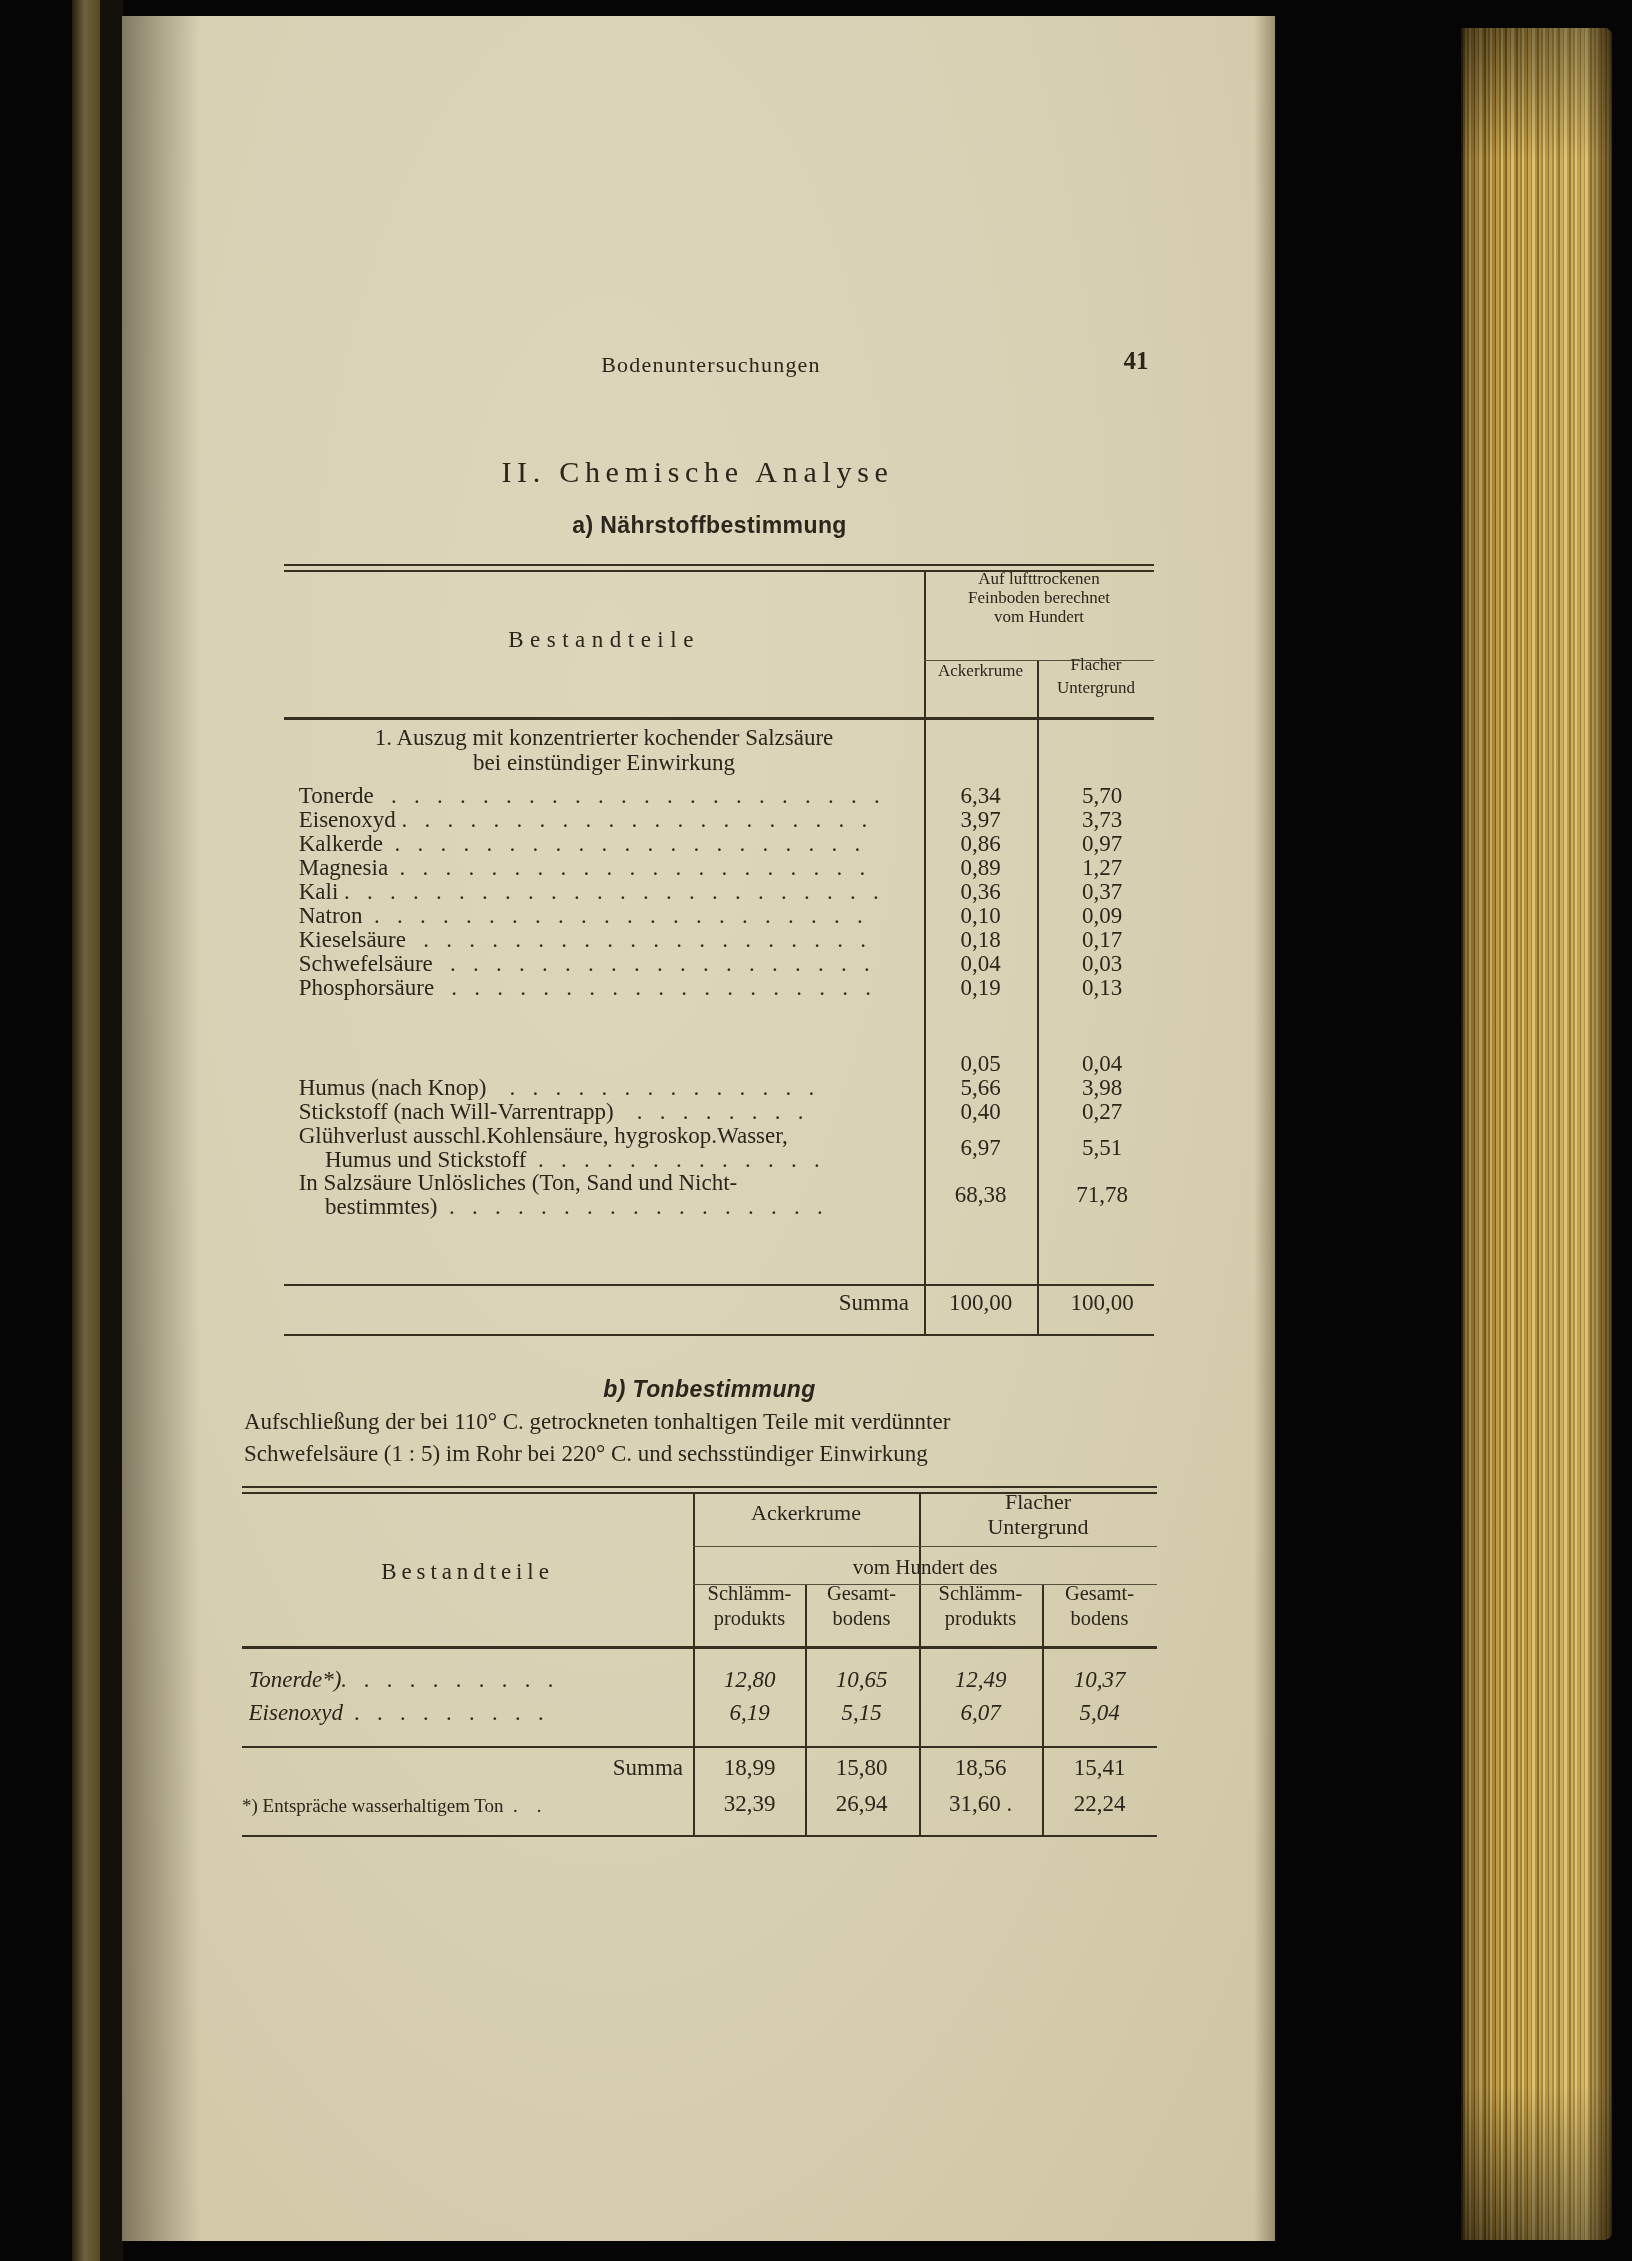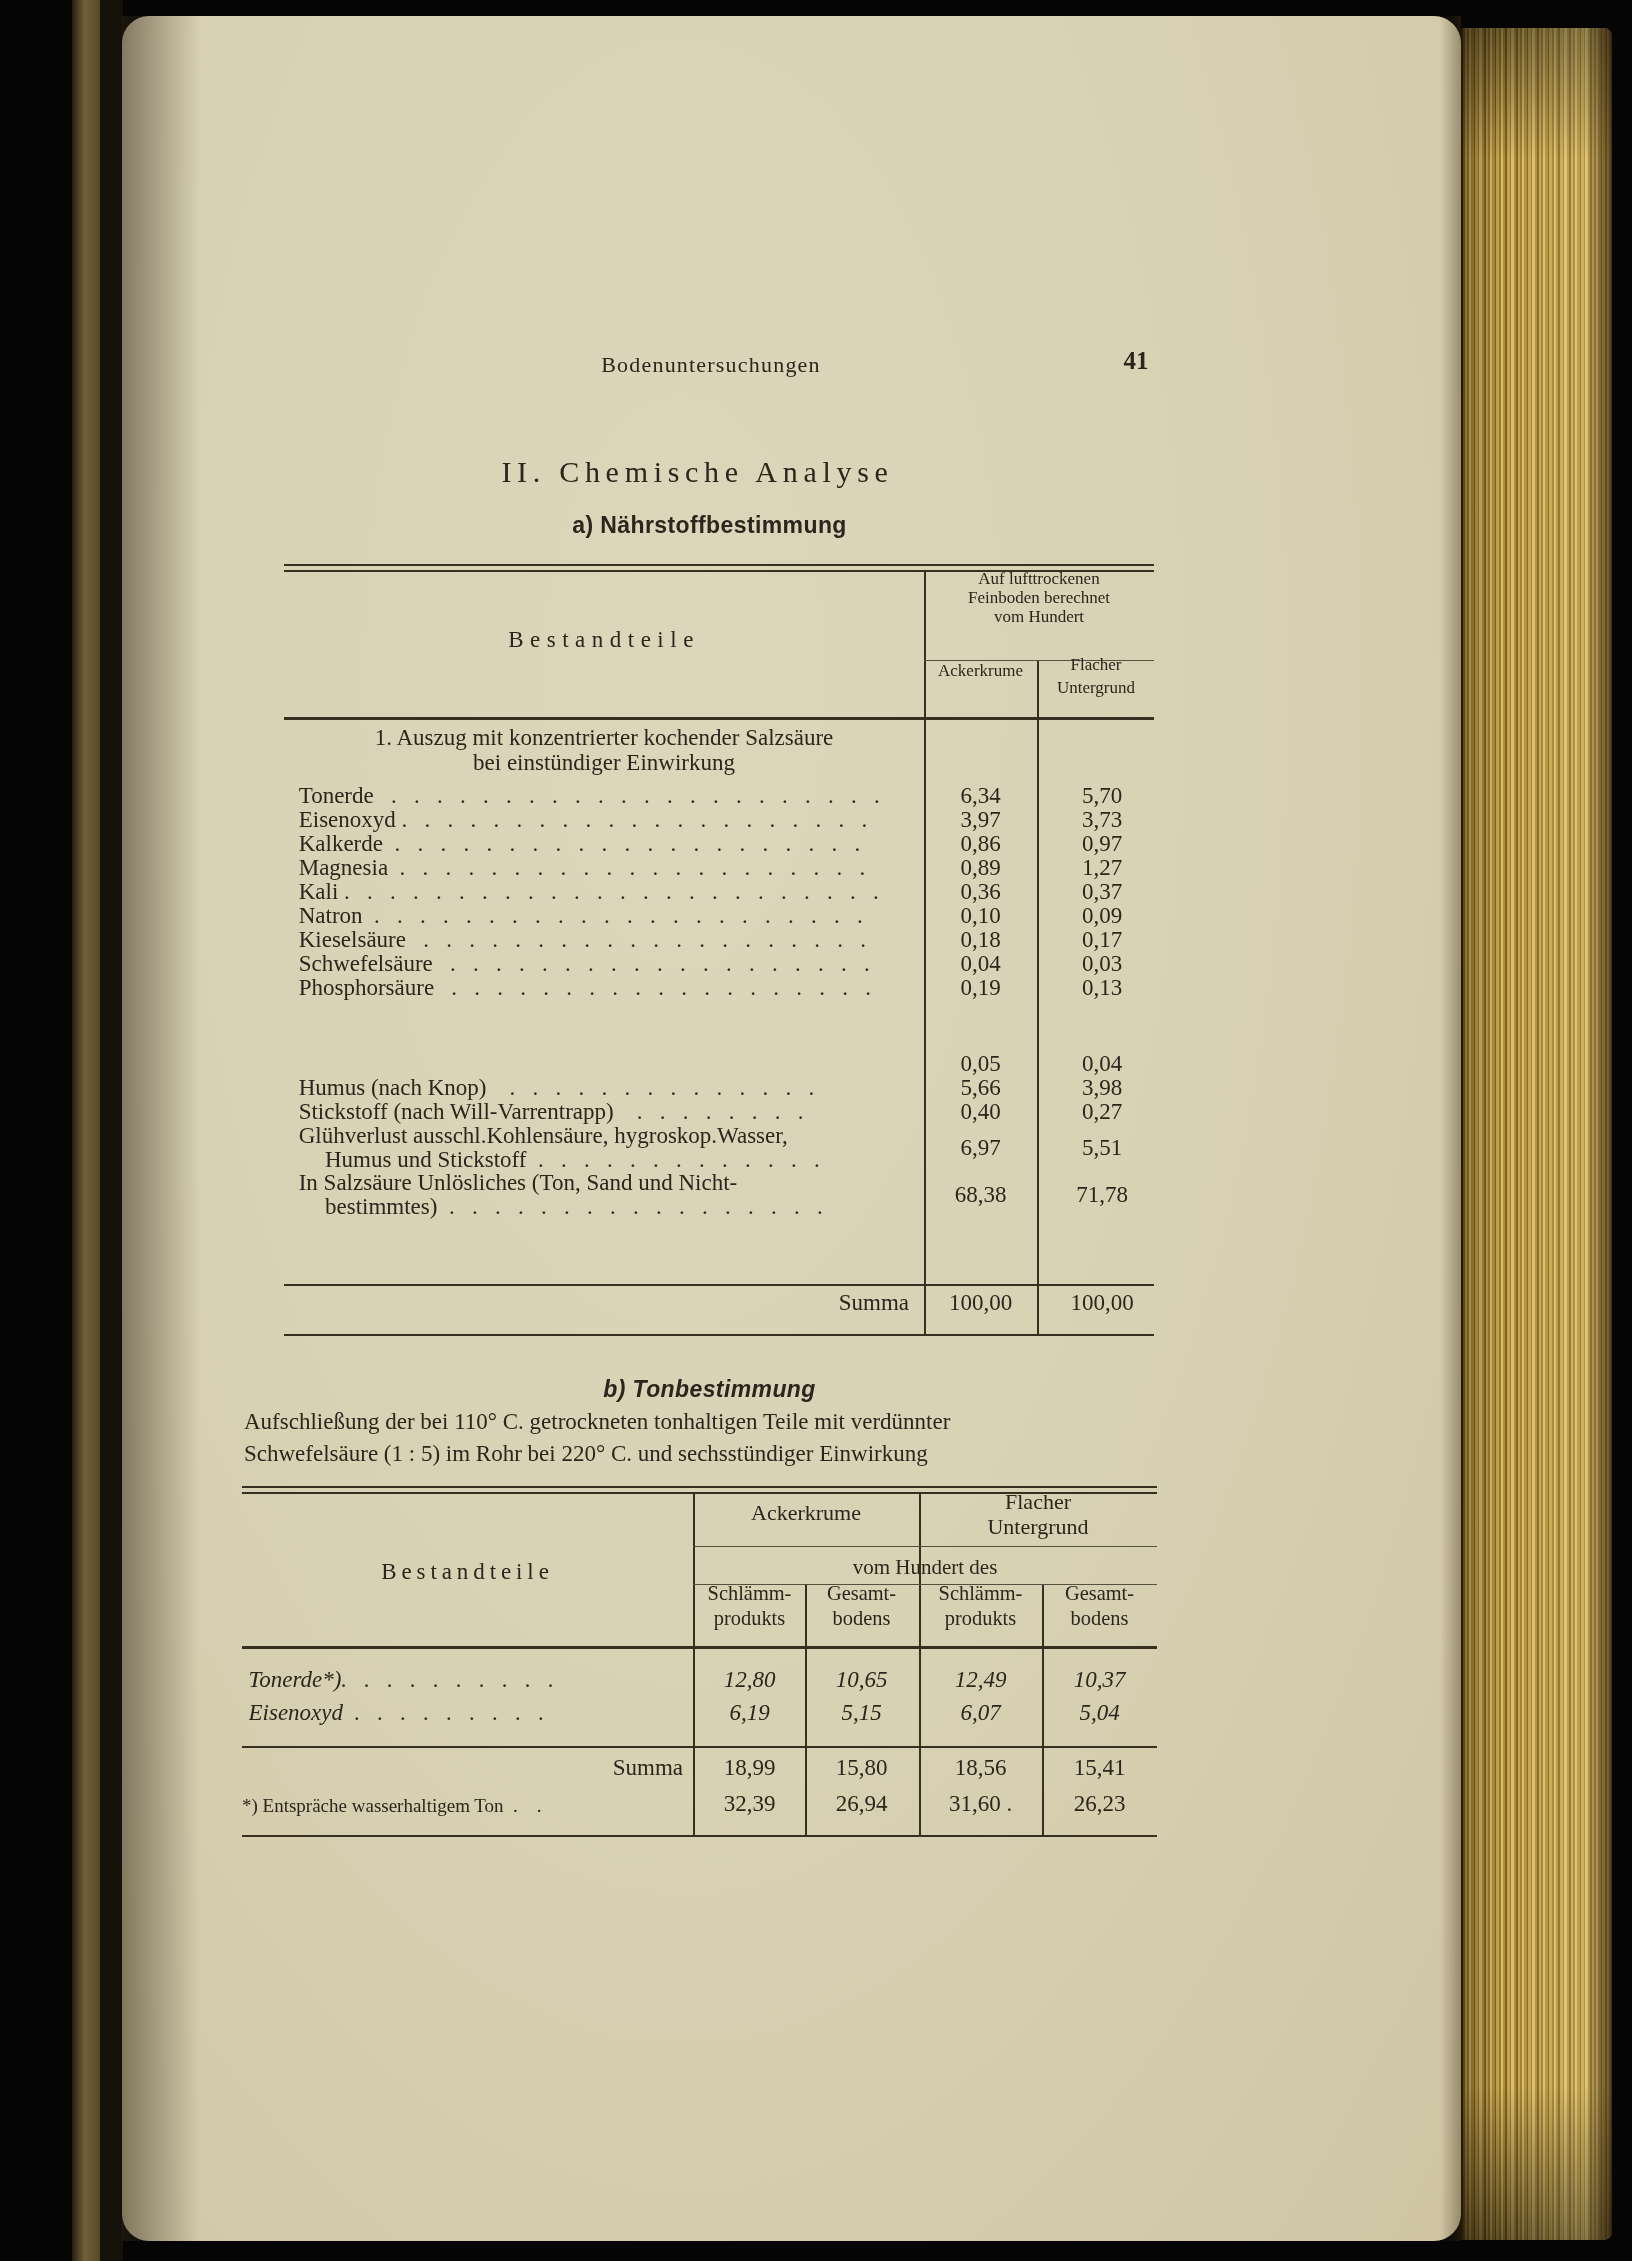--- a/index.html
+++ b/index.html
@@ -14,23 +14,22 @@
   .left-edge {
     position:absolute; left:72px; top:0; width:28px; height:100%;
     background:linear-gradient(90deg,#241d0f 0%,#70623c 45%,#554924 100%);
   }
   .left-gap {
     position:absolute; left:100px; top:0; width:23px; height:100%;
     background:#14100a;
   }
   
   .page {
-    position:absolute; left:122px; top:16.3px; width:1339px; height:2225px;
+    position:absolute; left:122px; top:16.3px; width:1153px; height:2225px;
     background:radial-gradient(ellipse at 42% 30%, #ded6bb 0%, #d9d1b4 50%, #cfc5a3 100%);
-    border-radius:27px;
   }
   .gutter-shadow {
     position:absolute; left:0; top:0; width:78px; height:100%;
     background:linear-gradient(90deg, rgba(46,37,18,0.5), rgba(46,37,18,0));
   }
   .page-right-shade {
     position:absolute; right:0; top:0; width:21px; height:100%;
     background:linear-gradient(270deg, rgba(66,50,20,0.4), rgba(66,50,20,0));
   }
   
@@ -286,21 +285,21 @@
         <div class="cv cs1">18,99</div>
         <div class="cv cg1">15,80</div>
         <div class="cv cs2">18,56</div>
         <div class="cv cg2">15,41</div>
       </div>
       <div class="foot-row">
         <div class="foot-label">*) Entspräche wasserhaltigem Ton  .    .</div>
         <div class="cv cs1">32,39</div>
         <div class="cv cg1">26,94</div>
         <div class="cv cs2">31,60 .</div>
-        <div class="cv cg2">26,23</div>
+        <div class="cv cg2">22,24</div>
       </div>
       <div class="hr" style="left:0;top:349px;width:915px;"></div>
     </div>
   </div>
 
   <div class="page-stack"></div>
 </div>
 
 
 </body></html>

